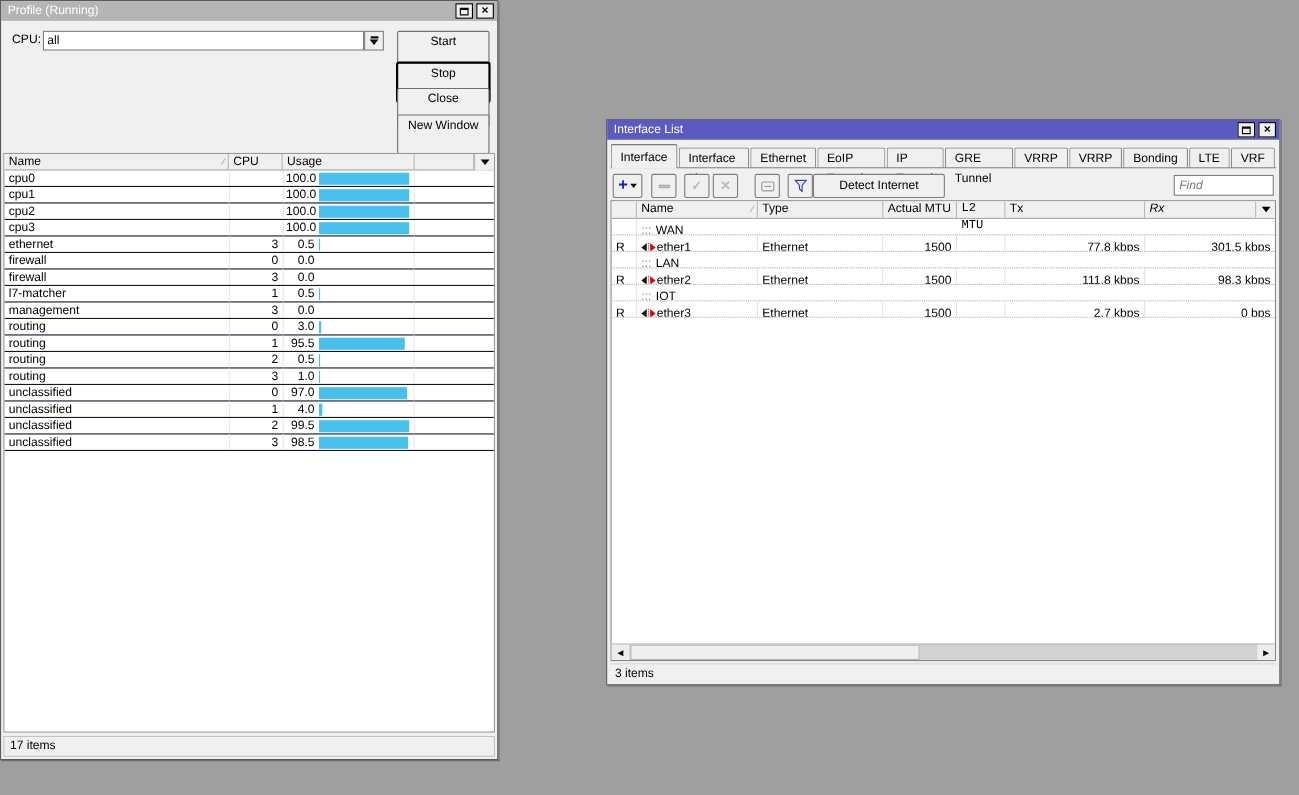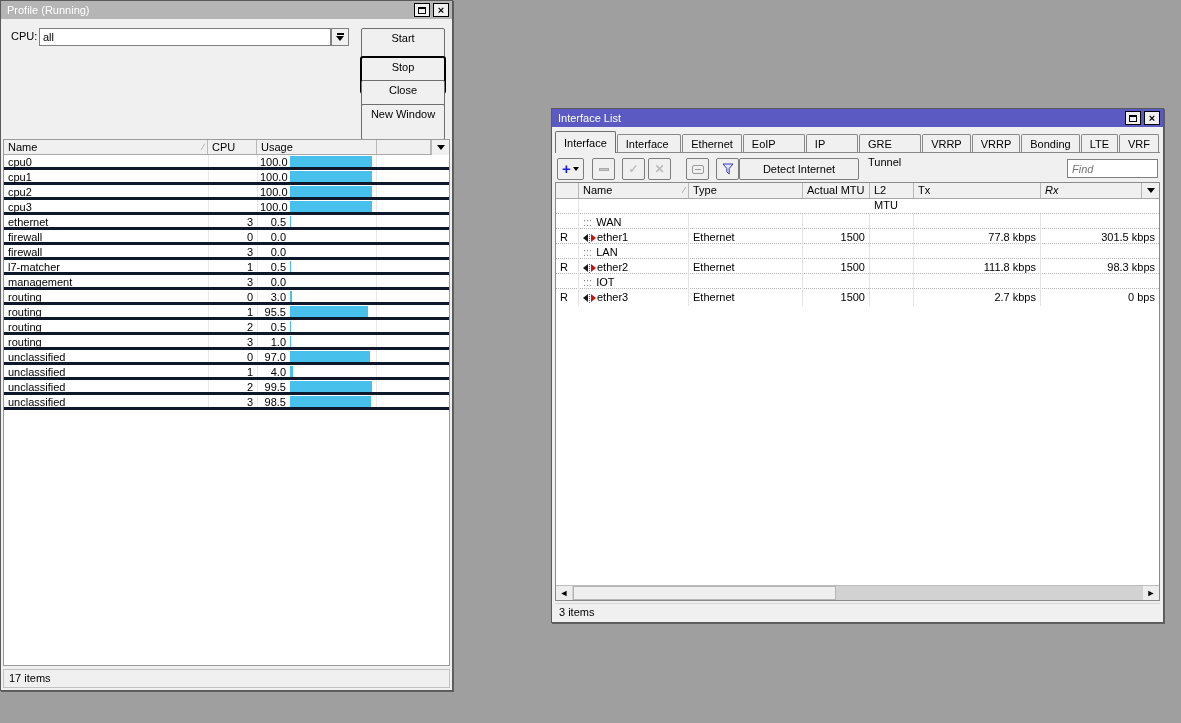--- a/index.html
+++ b/index.html
@@ -32,21 +32,21 @@
 
   .ptable { position:absolute; left:2px; right:2px; top:138px; bottom:24px; background:#fff; border:1px solid #9a9a9a; overflow:hidden; }
   .phead { display:flex; height:15px; background:#f0f0f0; border-bottom:1px solid #a8a8a8; }
   .phead .hc { line-height:14px; padding:0 4px; border-right:1px solid #b8b8b8; position:relative; }
   .hc-name { width:204px; } .hc-cpu { width:49px; } .hc-usage { width:120px; } .hc-sp { flex:1; }
   .sort-ind { position:absolute; right:3px; top:0; color:#9a9a9a; font-size:9px; }
   .hdr-dd { width:18px; height:15px; background:#f0f0f0; border-left:1px solid #b8b8b8;
             display:flex; align-items:center; justify-content:center; }
   .dd-tri { width:0; height:0; border-left:4px solid transparent; border-right:4px solid transparent; border-top:5px solid #000; }
 
-  .prow { display:flex; height:15px; line-height:14px; border-bottom:3px solid #0f172a;justify-content:space-between; }
+  .prow { display:flex; height:15px; line-height:14px; border-bottom:1px solid #0f172a;justify-content:space-between; }
   .prow .c-name { width:204px; padding:0 4px; }
   .prow .c-cpu { width:49px; text-align:right; padding:0 4px; border-left:1px solid #e8e8e8; }
   .prow .c-usg { width:31px; text-align:right; padding:0 2px; border-left:1px solid #e8e8e8; }
   .prow .c-bar { width:88px; display:flex; align-items:center; padding-left:2px; }
   .prow .c-sp { flex:1; border-left:1px solid #e8e8e8; }
   .ubar { height:11px; background:#47c1eb; }
 
   .pstatus { position:absolute; left:2px; right:2px; bottom:2px; height:19px; background:#f0f0f0;
              border:1px solid #c2c2c2; line-height:17px; padding:0 5px; }
 
@@ -70,21 +70,21 @@
   .cmt-g::after { content:""; position:absolute; left:2px; top:3px; width:6px; height:1px; background:#9a9a9a; }
   .detect { font-size:11px; }
   .findbox { position:absolute; right:2px; top:1px; width:91px; height:19px; border:1px solid #7f7f7f;
              background:#fff; font-style:italic; color:#8a8a8a; font-size:11px; padding:0 4px; }
 
   .ilist { position:absolute; left:3px; right:3px; top:73px; bottom:21px; background:#fff; border:1px solid #8a8a8a; overflow:hidden; }
   .ihead { display:flex; height:16px; background:#f0f0f0; border-bottom:1px solid #a8a8a8; position:relative; }
   .ihead .hc { line-height:15px; padding:0 4px; border-right:1px solid #b8b8b8; position:relative; }
   .ihead .hdr-dd { position:absolute; right:0; top:0; height:15px; border-left:1px solid #b8b8b8; }
   .irow { display:flex; height:15px; line-height:14px; border-bottom:1px dotted #b4b4b4; }
-  .irow .cell { padding:16px 4px; border-right:1px solid #e4e4e4; overflow:hidden; white-space:nowrap; }
+  .irow .cell { padding:4px 4px; border-right:1px solid #e4e4e4; overflow:hidden; white-space:nowrap; }
   .w-flag { width:23px; } .w-name { width:110px; } .w-type { width:114px; }
   .w-amtu { width:67px; text-align:right; } .w-l2 { width:44px; text-align:right; }
   .w-tx { width:127px; text-align:right; } .w-rx { flex:1; text-align:right; border-right:none !important; }
   .cmt-prefix { color:#8a8a8a; margin-right:4px; }
   .eth-icon { display:inline-flex; align-items:center; margin-right:1px; vertical-align:-1px; }
   .eth-icon .la { width:0; height:0; border-top:4px solid transparent; border-bottom:4px solid transparent; border-right:5px solid #1a1a1a; }
   .eth-icon .dots { width:0; height:9px; border-left:1px dotted #b03030; margin:0 1px; }
   .eth-icon .ra { width:0; height:0; border-top:4px solid transparent; border-bottom:4px solid transparent; border-left:5px solid #cc1111; }
 
   .hscroll { position:absolute; left:0; right:0; bottom:0; height:15px; background:#d2d2d2; border-top:1px solid #bdbdbd; display:flex; }
@@ -340,21 +340,21 @@
     <div class="ibtn detect" style="left:184px;width:120px;">Detect Internet</div>
     <input class="findbox" placeholder="Find" style="">
   </div>
 
   <div class="ilist">
     <div class="ihead" id="ihead">
         <div class="hc w-flag"></div>
         <div class="hc w-name" style="text-align: left;">Name<span class="sort-ind">∕</span></div>
         <div class="hc w-type" style="text-align: left;">Type</div>
         <div class="hc w-amtu" style="text-align: left;">Actual MTU</div>
-        <div class="hc w-l2" style="text-align: left;">L2 MTU</div>
+        <div class="hc w-l2" style="text-align: left; font-family: Liberation Mono, monospace;">L2 MTU</div>
         <div class="hc w-tx" style="text-align: left;">Tx</div>
         <div class="hc w-rx" style="text-align: left; font-style: italic;">Rx</div>
         <div class="hdr-dd">
           <span class="dd-tri"></span>
         </div>
       </div>
     <div id="iface-rows">
         <div class="irow">
           <div class="cell w-flag"></div>
           <div class="cell" style="flex: 1 1 0%; border-right: none;"><span class="cmt-prefix">:::</span><span>WAN</span></div>

